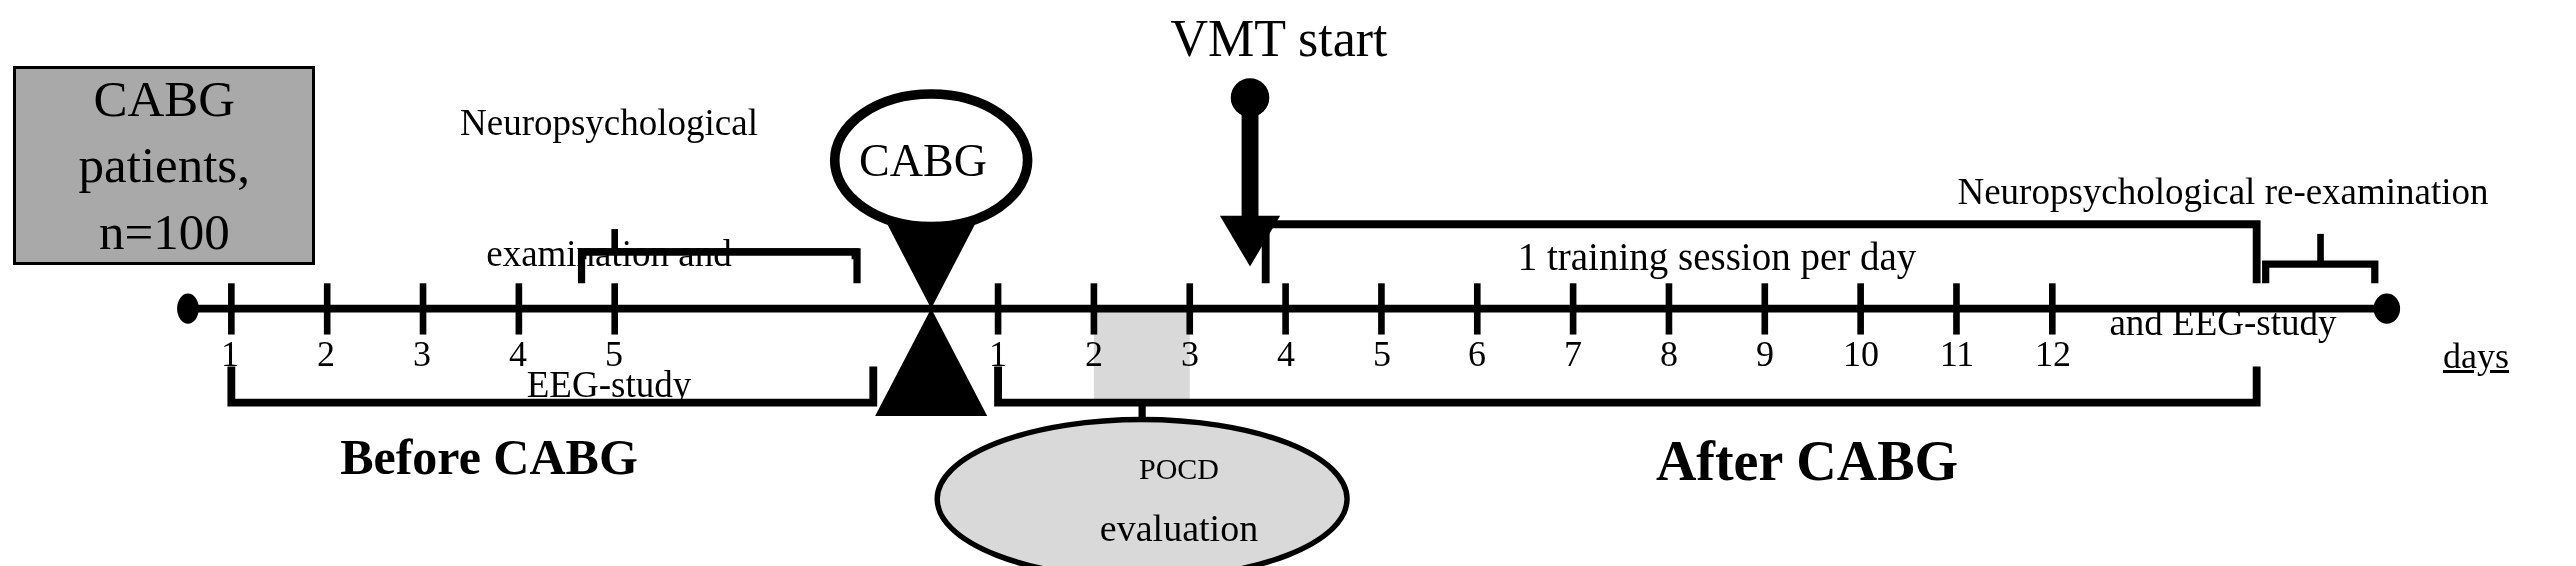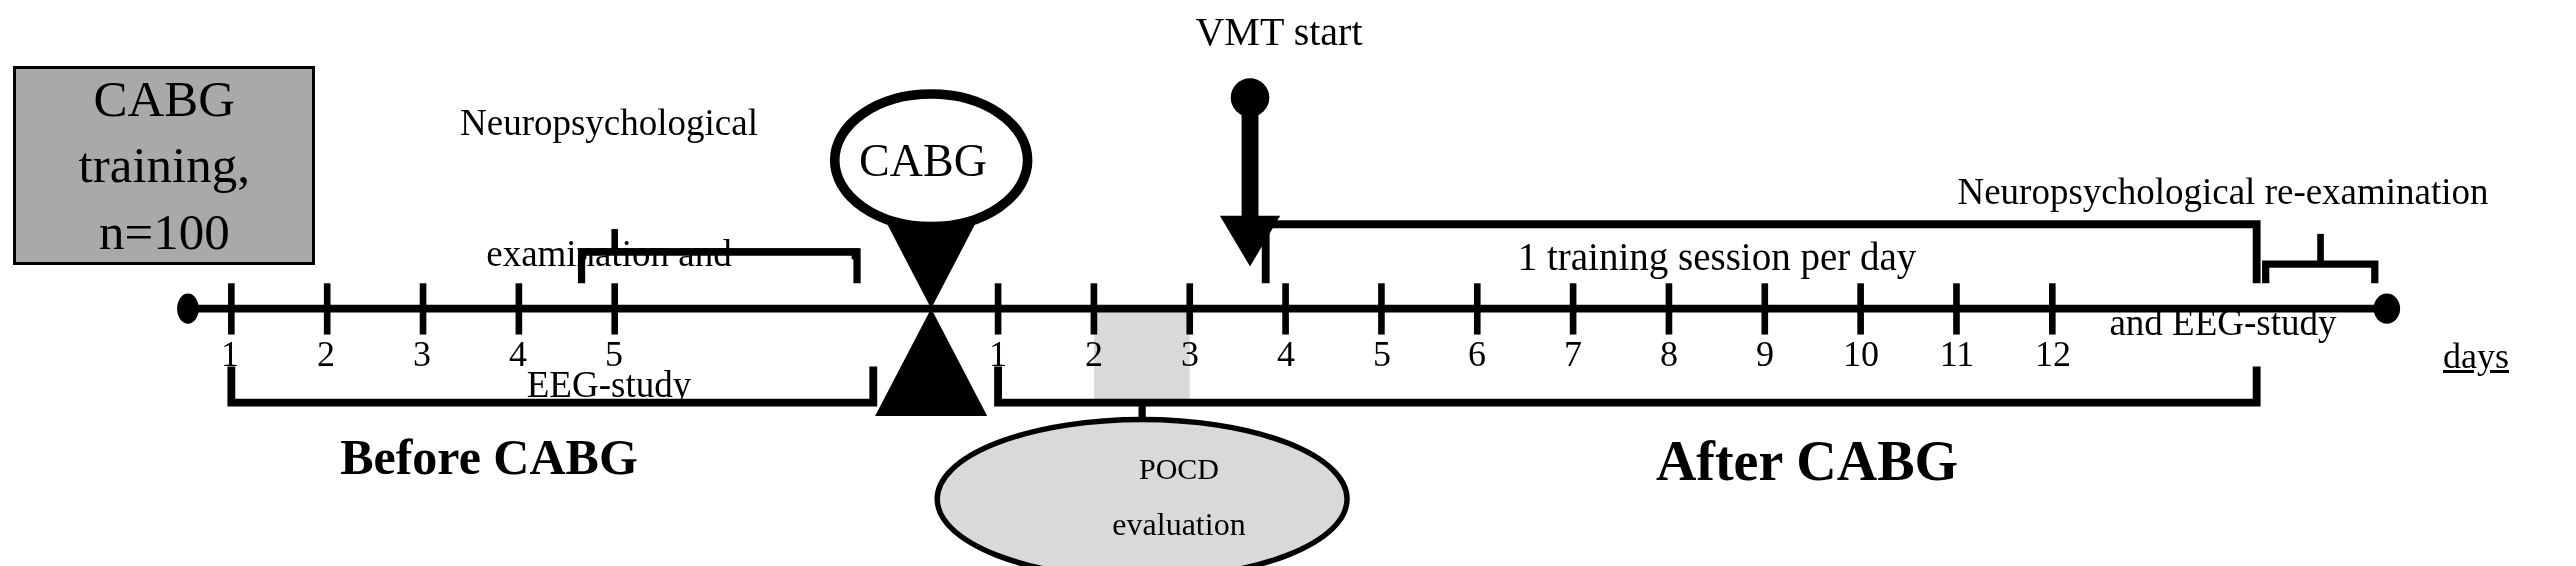--- a/index.html
+++ b/index.html
@@ -60,21 +60,21 @@
   
   .label-preexam {
     left: 609px;
     top: 13.3px;
     font-size: 37px;
     text-align: center;
   }
   .label-vmt {
     left: 1279px;
     top: 8.4px;
-    font-size: 40px;
+    font-size: 52px;
     text-align: center;
   }
   .label-reexam {
     left: 2223px;
     top: 83px;
     font-size: 37px;
     text-align: center;
   }
   .label-training {
     left: 1701px;
@@ -124,21 +124,21 @@
   }
   .node-pocd-1 {
     left: 1179px;
     top: 451px;
     font-size: 30px;
     text-align: center;
   }
   .node-pocd-2 {
     left: 1179px;
     top: 506px;
-    font-size: 32px;
+    font-size: 38px;
     text-align: center;
   }
 </style>
 </head>
 <body>
 
 <div id="page">
 
   <svg class="layer" viewBox="0 0 4270 939">
 
@@ -209,21 +209,21 @@
     <g stroke="#000000" stroke-width="13" fill="none">
       <path d="M 1654,608 L 1654,668 L 3742,668 L 3742,608"></path>
     </g>
 
     <line x1="1893" y1="668" x2="1893" y2="700" stroke="#000000" stroke-width="12"></line>
     <ellipse cx="1893" cy="828" rx="340" ry="132" fill="#d9d9d9" stroke="#000000" stroke-width="9"></ellipse>
   </svg>
 
   <div class="patient-box">
     <span>CABG</span>
-    <span>training,</span>
+    <span>patients,</span>
     <span>n=100</span>
   </div>
 
   <div class="txt center label-preexam">
     <div>Neuropsychological</div>
     <div>examination and</div>
     <div>EEG-study</div>
   </div>
 
   <div class="txt center label-vmt">VMT start</div>

